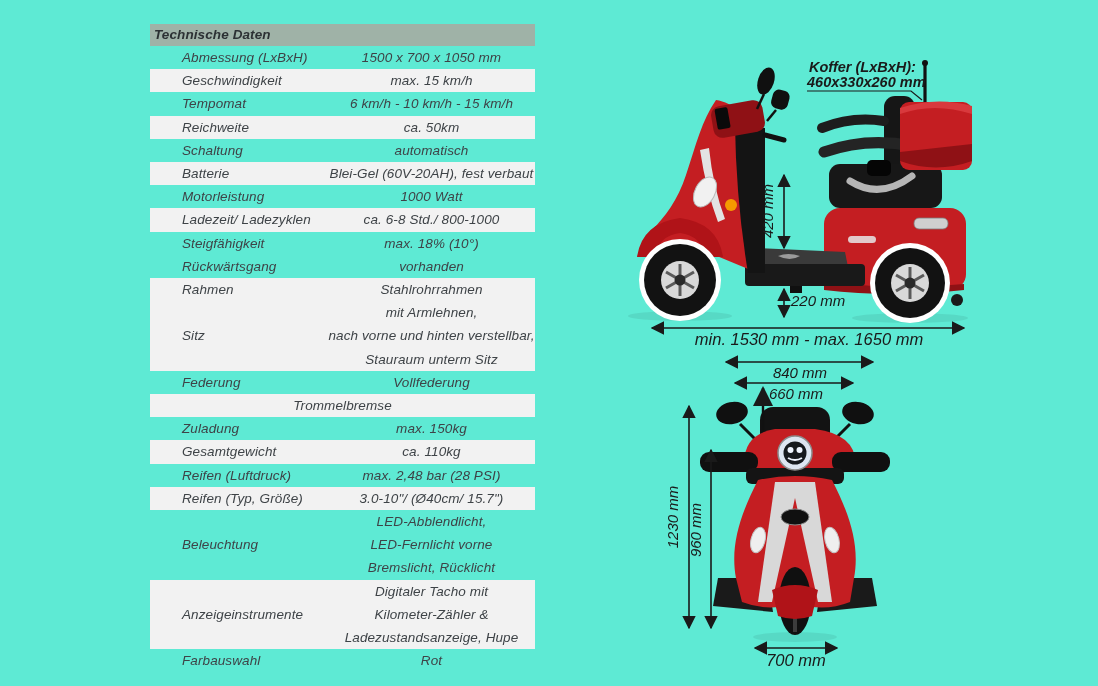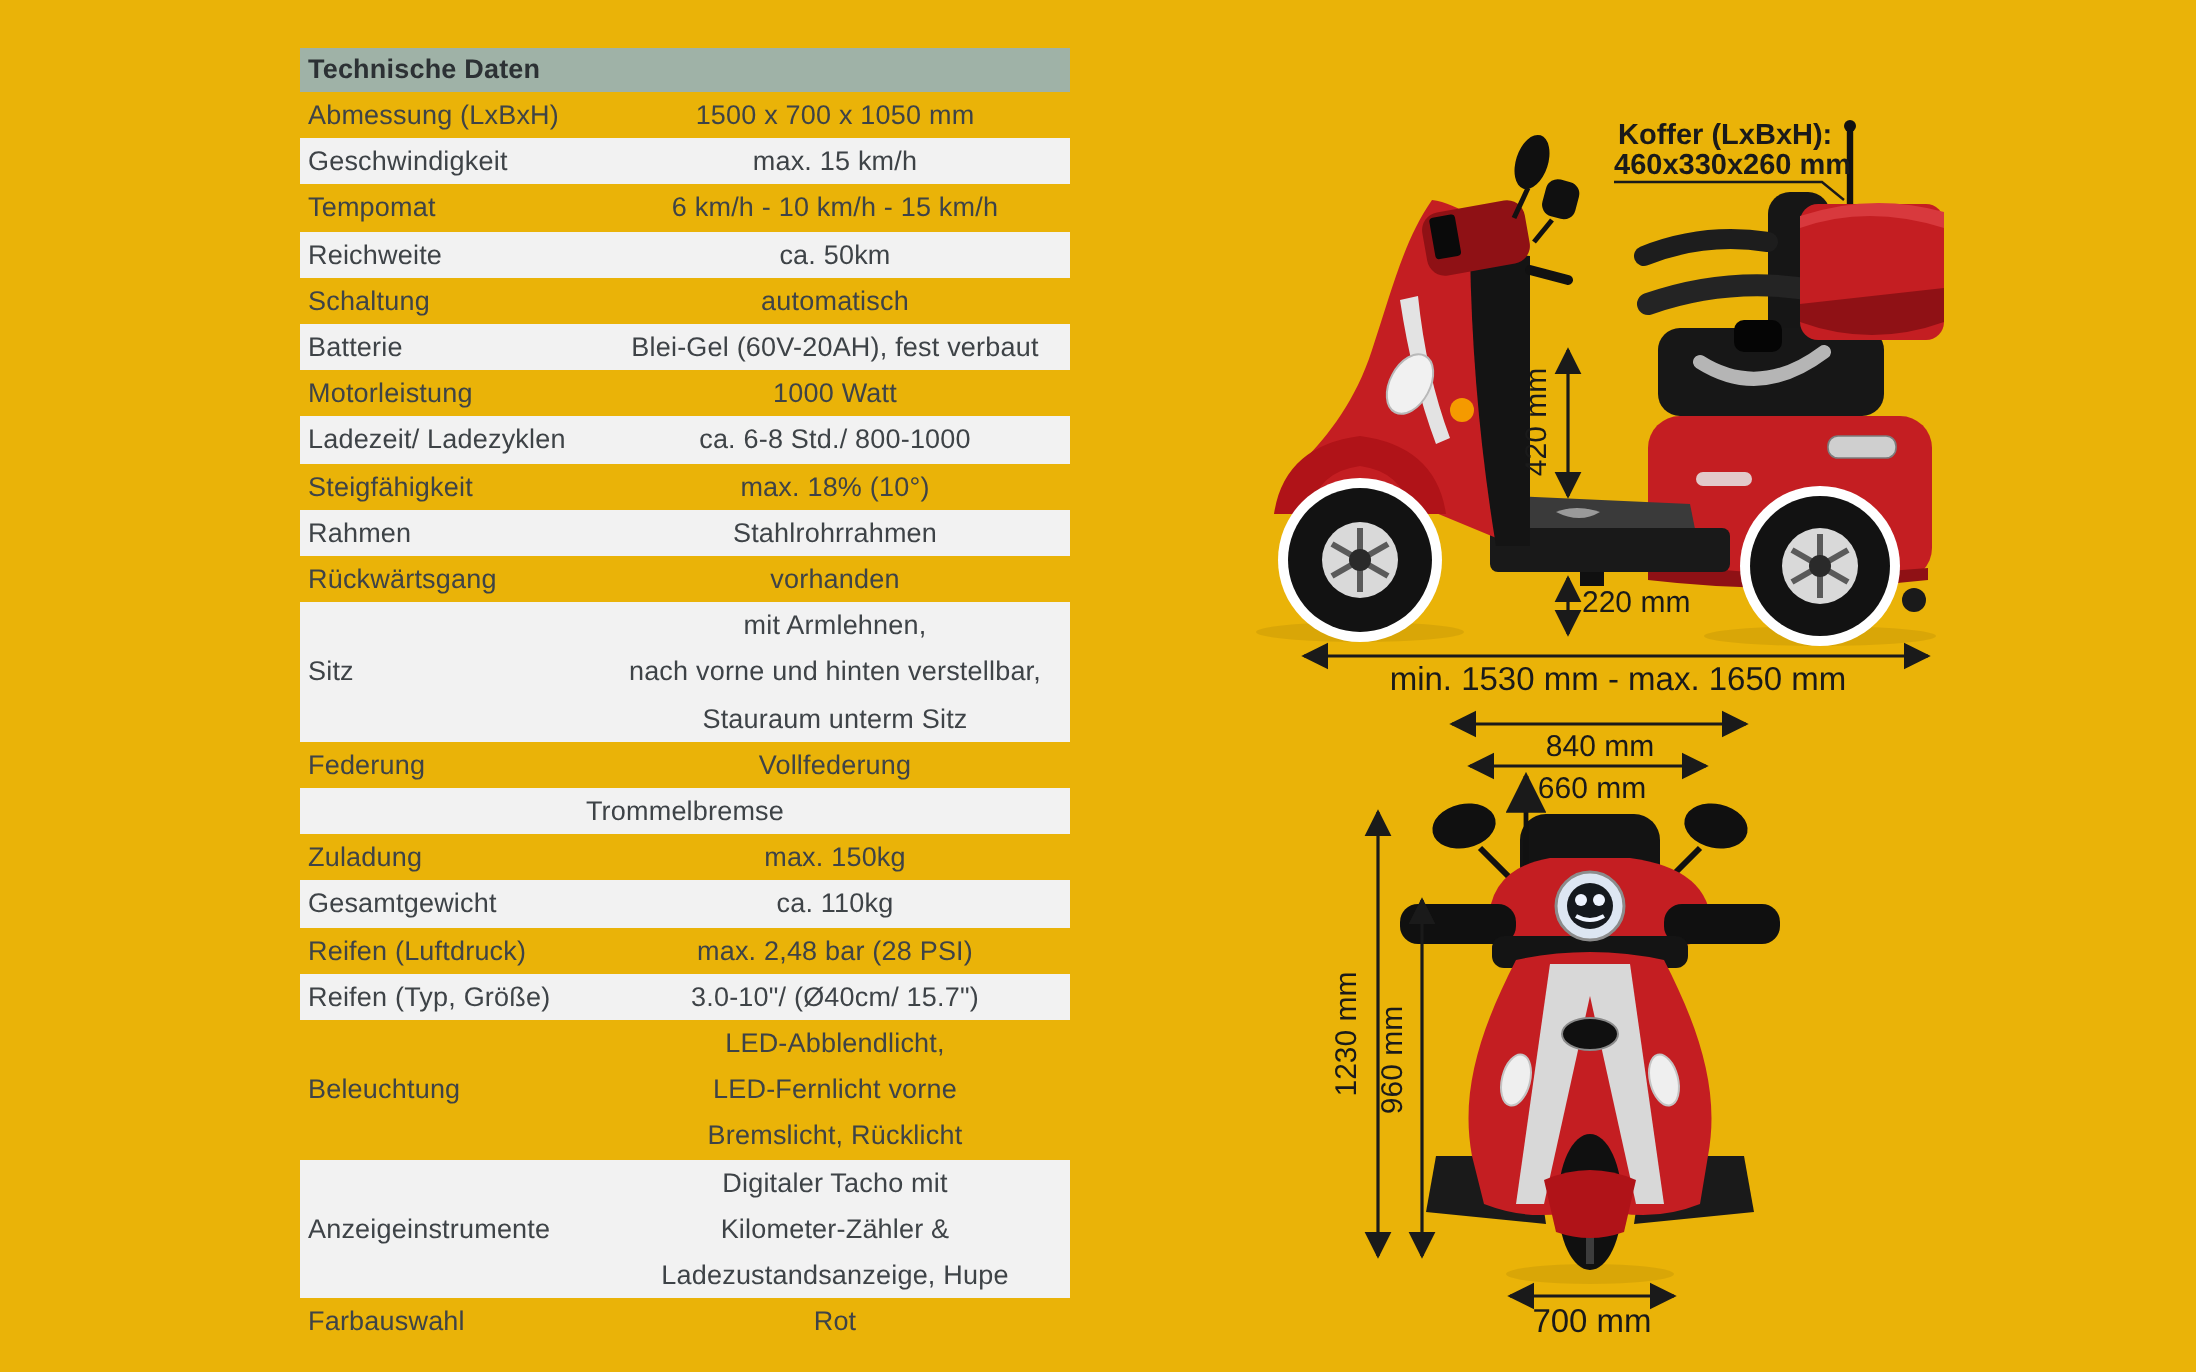--- a/index.html
+++ b/index.html
@@ -4,38 +4,38 @@
 <style>
   html,body{margin:0;padding:0;}
   body{
     font-family:"Liberation Sans",sans-serif;
     background:#ffffff;
     width:1098px;height:686px;
     position:relative;
     overflow:hidden;
     color:#3e4347;
   }
-  .sheet{position:absolute;inset:0;background:#eab308;}
+  .sheet{position:absolute;inset:0;background:#5eead4;font-style:italic;}
 
   
   .spec-table{
     position:absolute;left:150px;top:24px;width:385px;
     font-size:13.5px;letter-spacing:.1px;
   }
   .spec-header{
     background:#9fb2a7;
     height:22px;line-height:22px;
     font-weight:bold;font-size:13.5px;color:#2c3134;
     padding-left:4px;
   }
   .spec-row{display:flex;align-items:center;}
   .spec-row.alt{background:#f2f2f2;}
   .spec-label{
     flex:none;width:150px;padding-left:4px;box-sizing:border-box;
-    line-height:23.2px;white-space:nowrap;overflow:hidden;
+    line-height:23.2px;white-space:nowrap;overflow:hidden;margin-left:28px;
   }
   .spec-value{
     flex:1;line-height:23.2px;white-space:pre-line;text-align:center;
   }
 
   
   .figure{position:absolute;}
   .figure.side{left:612px;top:40px;width:410px;height:310px;text-align:center;}
   .figure.front{left:640px;top:350px;width:360px;height:336px;}
   svg text{font-family:"Liberation Sans",sans-serif;fill:#1a1a1a;}
@@ -82,27 +82,27 @@
           <div class="spec-value">1000 Watt</div>
         </div>
         <div class="spec-row alt">
           <div class="spec-label">Ladezeit/ Ladezyklen</div>
           <div class="spec-value">ca. 6-8 Std./ 800-1000</div>
         </div>
         <div class="spec-row">
           <div class="spec-label">Steigfähigkeit</div>
           <div class="spec-value">max. 18% (10°)</div>
         </div>
+        <div class="spec-row">
+          <div class="spec-label">Rückwärtsgang</div>
+          <div class="spec-value">vorhanden</div>
+        </div>
         <div class="spec-row alt">
           <div class="spec-label">Rahmen</div>
           <div class="spec-value">Stahlrohrrahmen</div>
-        </div>
-        <div class="spec-row">
-          <div class="spec-label">Rückwärtsgang</div>
-          <div class="spec-value">vorhanden</div>
         </div>
         <div class="spec-row alt">
           <div class="spec-label">Sitz</div>
           <div class="spec-value">mit Armlehnen,
 nach vorne und hinten verstellbar,
 Stauraum unterm Sitz</div>
         </div>
         <div class="spec-row">
           <div class="spec-label">Federung</div>
           <div class="spec-value">Vollfederung</div>

